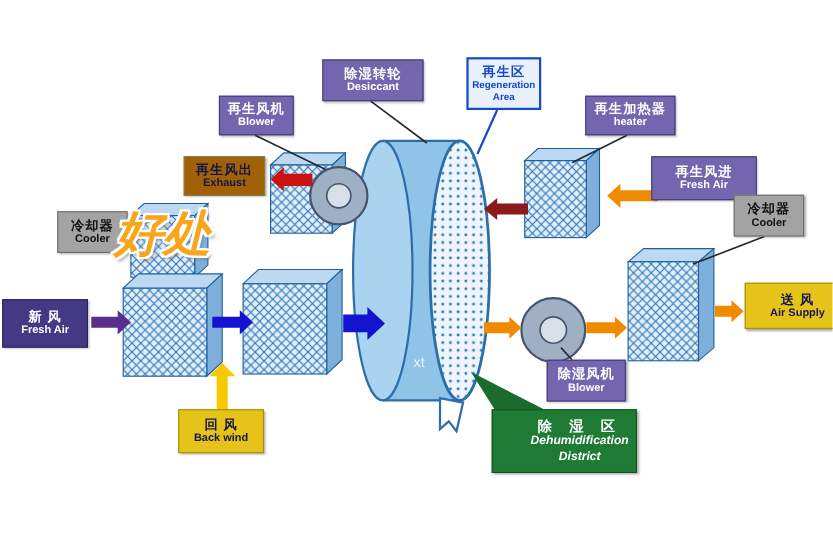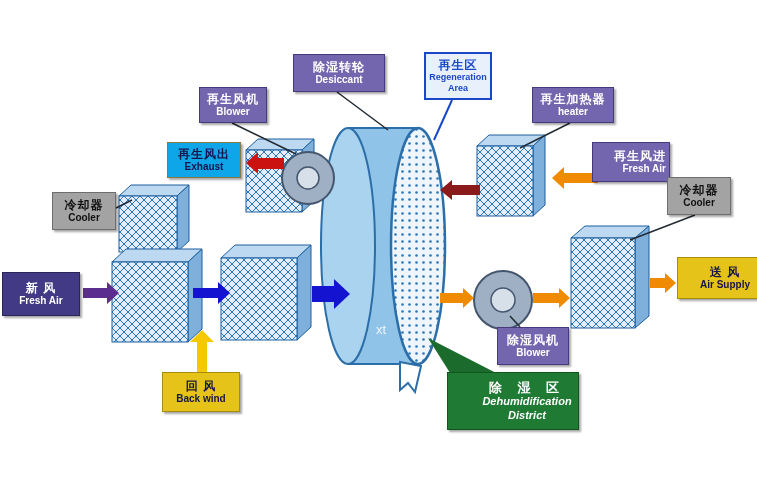--- a/index.html
+++ b/index.html
@@ -15,21 +15,21 @@
     padding:2px 3px; line-height:1.18;
     border:1px solid rgba(0,0,0,.45);
     box-shadow:1.5px 1.5px 2px rgba(0,0,0,.35);
     z-index:5;
   }
   .label .zh { font-size:12px; font-weight:bold; letter-spacing:1px; }
   .label .en { font-size:10px; font-weight:bold; }
 
   .purple     { background:#7466AE; color:#ffffff; border-color:#463a7d; }
   .darkpurple { background:#423A85; color:#ffffff; border-color:#2a2458; }
-  .tan        { background:#0ea5e9; color:#15154a; border-color:#8a7840; }
+  .tan        { background:#a16207; color:#15154a; border-color:#8a7840; }
   .gray       { background:#A3A3A3; color:#101010; border-color:#6e6e6e; }
   .yellow     { background:#E6C319; color:#15154a; border-color:#a88d0d; }
   .green      { background:#1F7A33; color:#ffffff; border-color:#14551f;padding-left:31px; }
   .blueoutline{ background:#e8f0fb; color:#1848C8; border:2px solid #1848C8;
                 word-break:break-all; box-shadow:none; }
   .blueoutline .zh { font-size:12px; }
   .blueoutline .en { font-size:9px; font-weight:bold; }
 
   #dehum-district .zh { letter-spacing:6px; font-size:13px; }
   #dehum-district .en { font-size:11px; line-height:1.2;font-style:italic; }
@@ -152,21 +152,21 @@
   <div class="label purple" style="left:532px; top:87px; width:82px; height:36px;">
     <div class="zh">再生加热器</div>
     <div class="en">heater</div>
   </div>
 
   <div class="label tan" style="left:167px; top:142px; width:74px; height:36px;">
     <div class="zh">再生风出</div>
     <div class="en">Exhaust</div>
   </div>
 
-  <div class="label purple" style="left:592px; top:142px; width:78px; height:40px;text-align:right;">
+  <div class="label purple" style="left:592px; top:142px; width:96px; height:40px;">
     <div class="zh">再生风进</div>
     <div class="en">Fresh Air</div>
   </div>
 
   <div class="label gray" style="left:52px; top:192px; width:64px; height:38px;">
     <div class="zh">冷却器</div>
     <div class="en">Cooler</div>
   </div>
 
   <div class="label gray" style="left:667px; top:177px; width:64px; height:38px;">
@@ -193,15 +193,16 @@
     <div class="zh">除湿风机</div>
     <div class="en">Blower</div>
   </div>
 
   <div class="label green" id="dehum-district" style="left:447px; top:372px; width:132px; height:58px;">
     <div class="zh">除 湿 区</div>
     <div class="en">Dehumidification District</div>
   </div>
 
   <div class="title">
+    <div>好处</div>
   </div>
 
 </div>
 
 </body></html>

